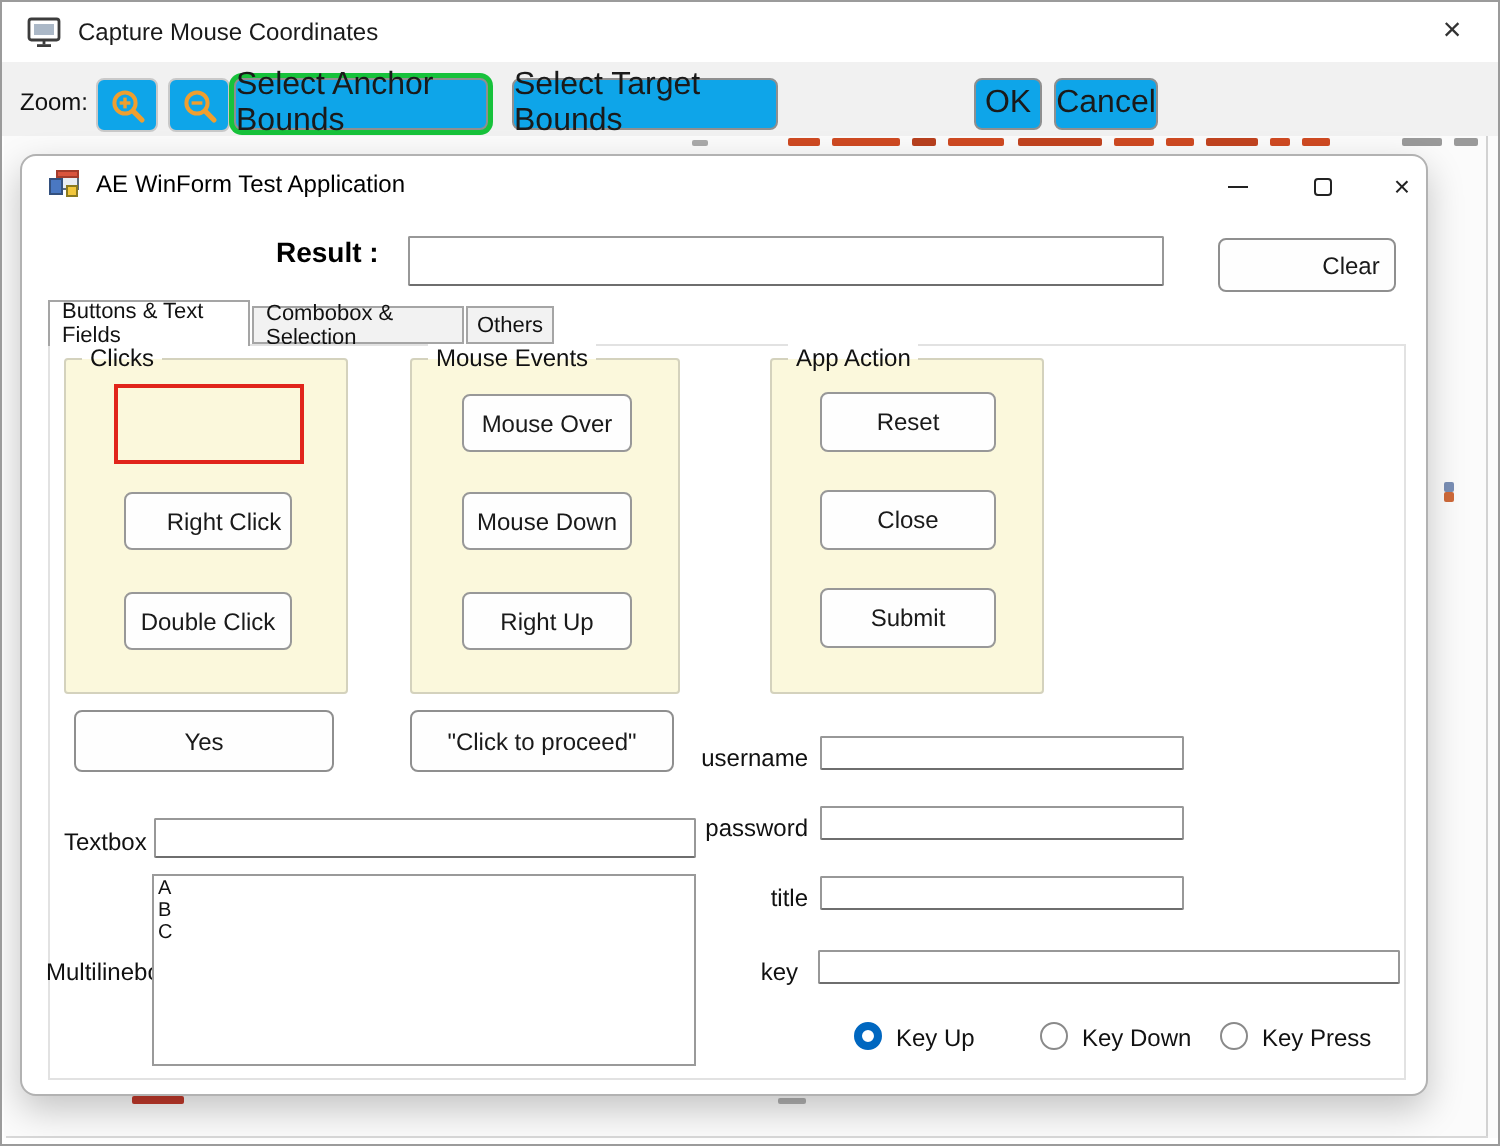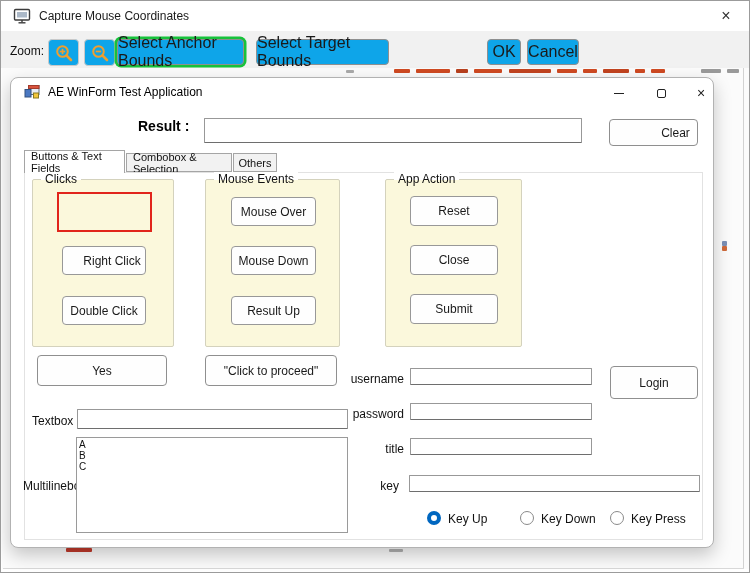--- a/index.html
+++ b/index.html
@@ -169,21 +169,21 @@
       <span class="legend">Clicks</span>
       <div class="red-annotation" style="left:24px; top:12px; width:95px; height:40px;"></div>
       <div class="gbtn" style="left:29px; top:66px; width:84px; height:29px;padding-left:16px;">Right Click</div>
       <div class="gbtn" style="left:29px; top:116px; width:84px; height:29px;">Double Click</div>
     </div>
 
     <div class="group" style="left:194px; width:135px;">
       <span class="legend">Mouse Events</span>
       <div class="gbtn" style="left:25px; top:17px; width:85px; height:29px;">Mouse Over</div>
       <div class="gbtn" style="left:25px; top:66px; width:85px; height:29px;">Mouse Down</div>
-      <div class="gbtn" style="left:25px; top:116px; width:85px; height:29px;">Result Up</div>
+      <div class="gbtn" style="left:25px; top:116px; width:85px; height:29px;">Right Up</div>
     </div>
 
     <div class="group" style="left:374px; width:137px;">
       <span class="legend">App Action</span>
       <div class="gbtn" style="left:24px; top:16px; width:88px; height:30px;">Reset</div>
       <div class="gbtn" style="left:24px; top:65px; width:88px; height:30px;">Close</div>
       <div class="gbtn" style="left:24px; top:114px; width:88px; height:30px;">Submit</div>
     </div>
 
 
@@ -199,21 +199,20 @@
 
     <span class="form-label" style="left:338px; top:294px;">username</span>
     <input class="tfield" style="left: 399px; top: 290px; width: 182px; height: 17px;" value="">
     <span class="form-label" style="left:338px; top:329px;">password</span>
     <input class="tfield" style="left: 399px; top: 325px; width: 182px; height: 17px;" value="">
     <span class="form-label" style="left:338px; top:364px;">title</span>
     <input class="tfield" style="left: 399px; top: 360px; width: 182px; height: 17px;" value="">
     <span class="form-label" style="left:333px; top:401px;">key</span>
     <input class="tfield" style="left: 398px; top: 397px; width: 291px; height: 17px;" value="">
 
-    <div class="btn" style="left:599px; top:288px; width:88px; height:33px;">Login</div>
 
     <span class="radio checked" style="left:416px; top:433px;"></span>
     <span class="radio-label" style="left:437px; top:434px;">Key Up</span>
     <span class="radio" style="left:509px; top:433px;"></span>
     <span class="radio-label" style="left:530px; top:434px;">Key Down</span>
     <span class="radio" style="left:599px; top:433px;"></span>
     <span class="radio-label" style="left:620px; top:434px;">Key Press</span>
   </div>
 
 </div>

